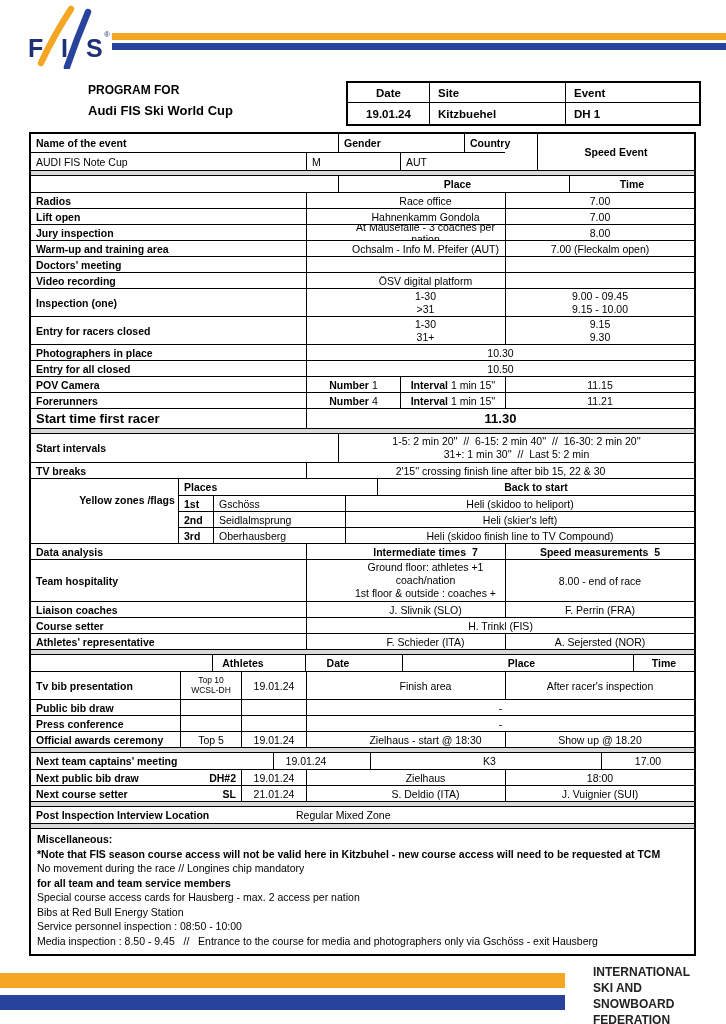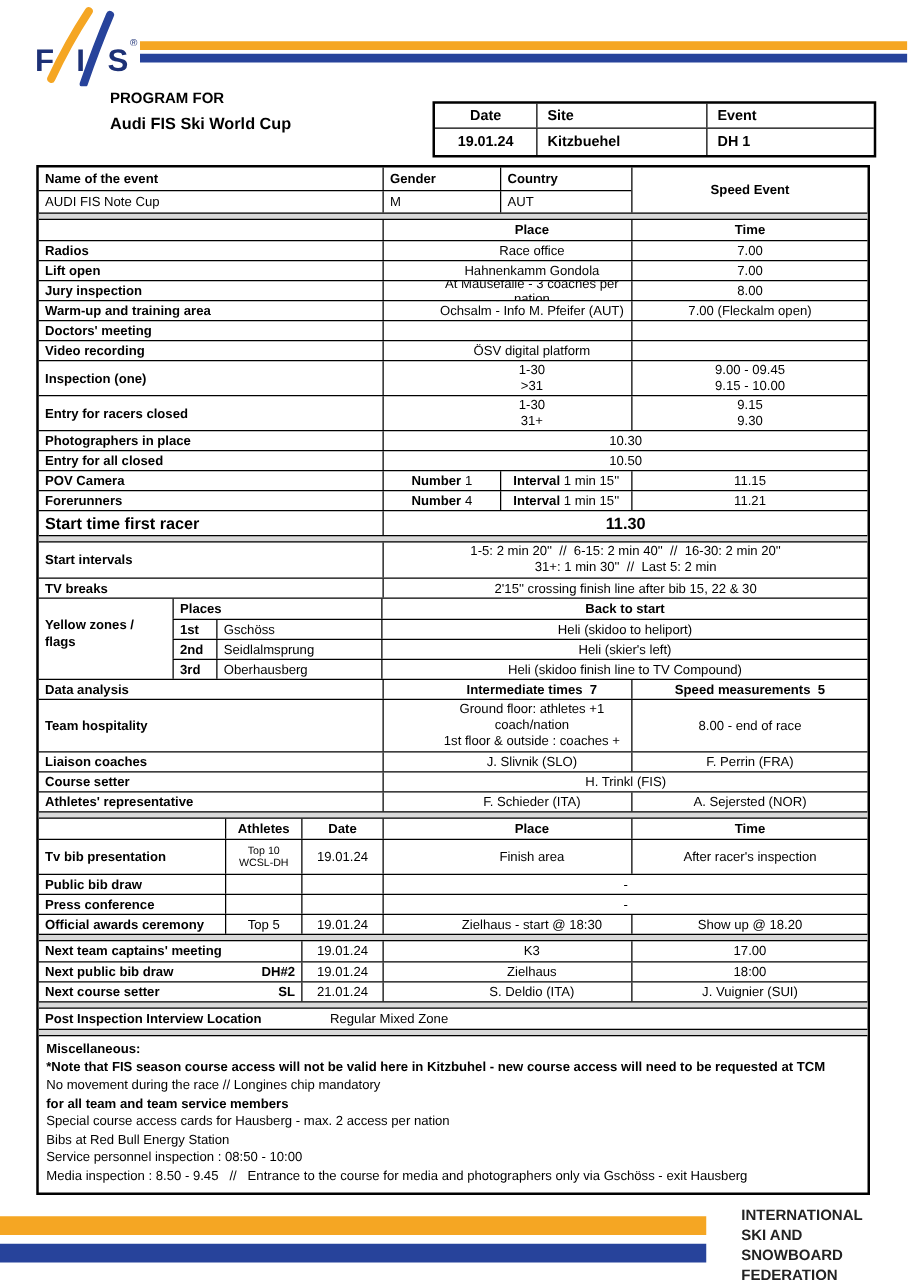--- a/index.html
+++ b/index.html
@@ -3,52 +3,52 @@
 <meta charset="utf-8">
 <style>
   html,body{margin:0;padding:0;background:#fff;}
   .page{position:relative;width:726px;height:1024px;background:#fff;overflow:hidden;
         font-family:"Liberation Sans",sans-serif;color:#000;}
   
   .logo{position:absolute;left:26px;top:5px;}
   .stripes{position:absolute;left:112px;top:33px;width:614px;}
   .stripe-o{height:7px;background:#F5A623;margin-bottom:3px;}
   .stripe-b{height:7px;background:#27439B;}
-  .title{position:absolute;left:88px;top:71px;font-weight:bold;}
+  .title{position:absolute;left:88px;top:83px;font-weight:bold;}
   .t1{font-size:12px;}
   .t2{font-size:13px;margin-top:6px;}
   .info{position:absolute;left:346px;top:81px;width:351px;border:2px solid #000;font-size:11.5px;font-weight:bold;}
   .info-r{display:flex;height:19px;}
   .info-r2{display:flex;height:21px;border-top:1.5px solid #000;}
   .ic{display:flex;align-items:center;box-sizing:border-box;}
   .iw1{width:81px;justify-content:center;}
   .iw2{width:136px;padding-left:8px;border-left:1.5px solid #000;}
   .iw3{flex:1;padding-left:8px;border-left:1.5px solid #000;}
   
   .tbl{position:absolute;left:29px;top:132px;width:667px;border:2px solid #000;box-sizing:border-box;font-size:10.5px;line-height:12px;}
   .r{display:flex;border-top:1px solid #000;box-sizing:border-box;align-items:stretch;}
-  .nt{border-top:none;}
+  .nt{border-top:none;gap:32px;}
   .h16{height:16px;}.h18{height:18px;}.h20{height:20px;}.h28{height:28px;}.h42{height:42px;}
   .c{display:flex;align-items:center;justify-content:center;text-align:center;box-sizing:border-box;flex-shrink:0;overflow:hidden;}
   .bl{border-left:1px solid #000;}
   .lt{justify-content:flex-start;text-align:left;padding-left:5px;}
   .lb{justify-content:flex-start;text-align:left;padding-left:5px;font-weight:bold;}
   .b{font-weight:bold;}
   .col{flex-direction:column;justify-content:center;}
   .fx{flex:1 1 auto;}
   .grp{display:flex;flex-direction:column;box-sizing:border-box;}
   .sep{height:4px;background:#D9D9D9;border-top:1px solid #000;border-bottom:1px solid #000;}
   .wL{width:275px;}.wG{width:94px;}.wC{width:105px;}.wP{width:199px;padding-left:39px;}
   .wY{width:107px;}.wR{width:35px;}.wN{width:132px;}.wPL{width:167px;}
   .wbL{width:149px;}.wbA{width:61px;}.wbD{width:65px;}.wnL{width:210px;}
   .f13{font-size:13px;}
   .f9{font-size:8.5px;line-height:9.5px;}
   .l13{line-height:13px;}
-  .ylab{align-items:flex-start;justify-content:flex-start;flex-direction:column;
-        padding:14px 0 0 5px;line-height:14px;font-weight:bold;text-align:left;}
+  .ylab{align-items:flex-start;justify-content:center;flex-direction:row;
+        padding:14px 0 0 5px;line-height:14px;font-weight:bold;text-align:left;margin-left:40px;}
   .tagcell{display:flex;align-items:center;justify-content:space-between;box-sizing:border-box;
            padding:0 5px;font-weight:bold;}
   .misc{padding:3px 6px 6px 6px;}
   .ml{line-height:13.5px;padding-top:1px;}
   
   .fstripes{position:absolute;left:0;top:973px;width:565px;}
   .fso{height:15px;background:#F5A623;margin-bottom:7px;}
   .fsb{height:15px;background:#27439B;}
   .ftext{position:absolute;left:593px;top:964px;font-size:12px;font-weight:bold;line-height:16px;color:#222;}
 </style>

